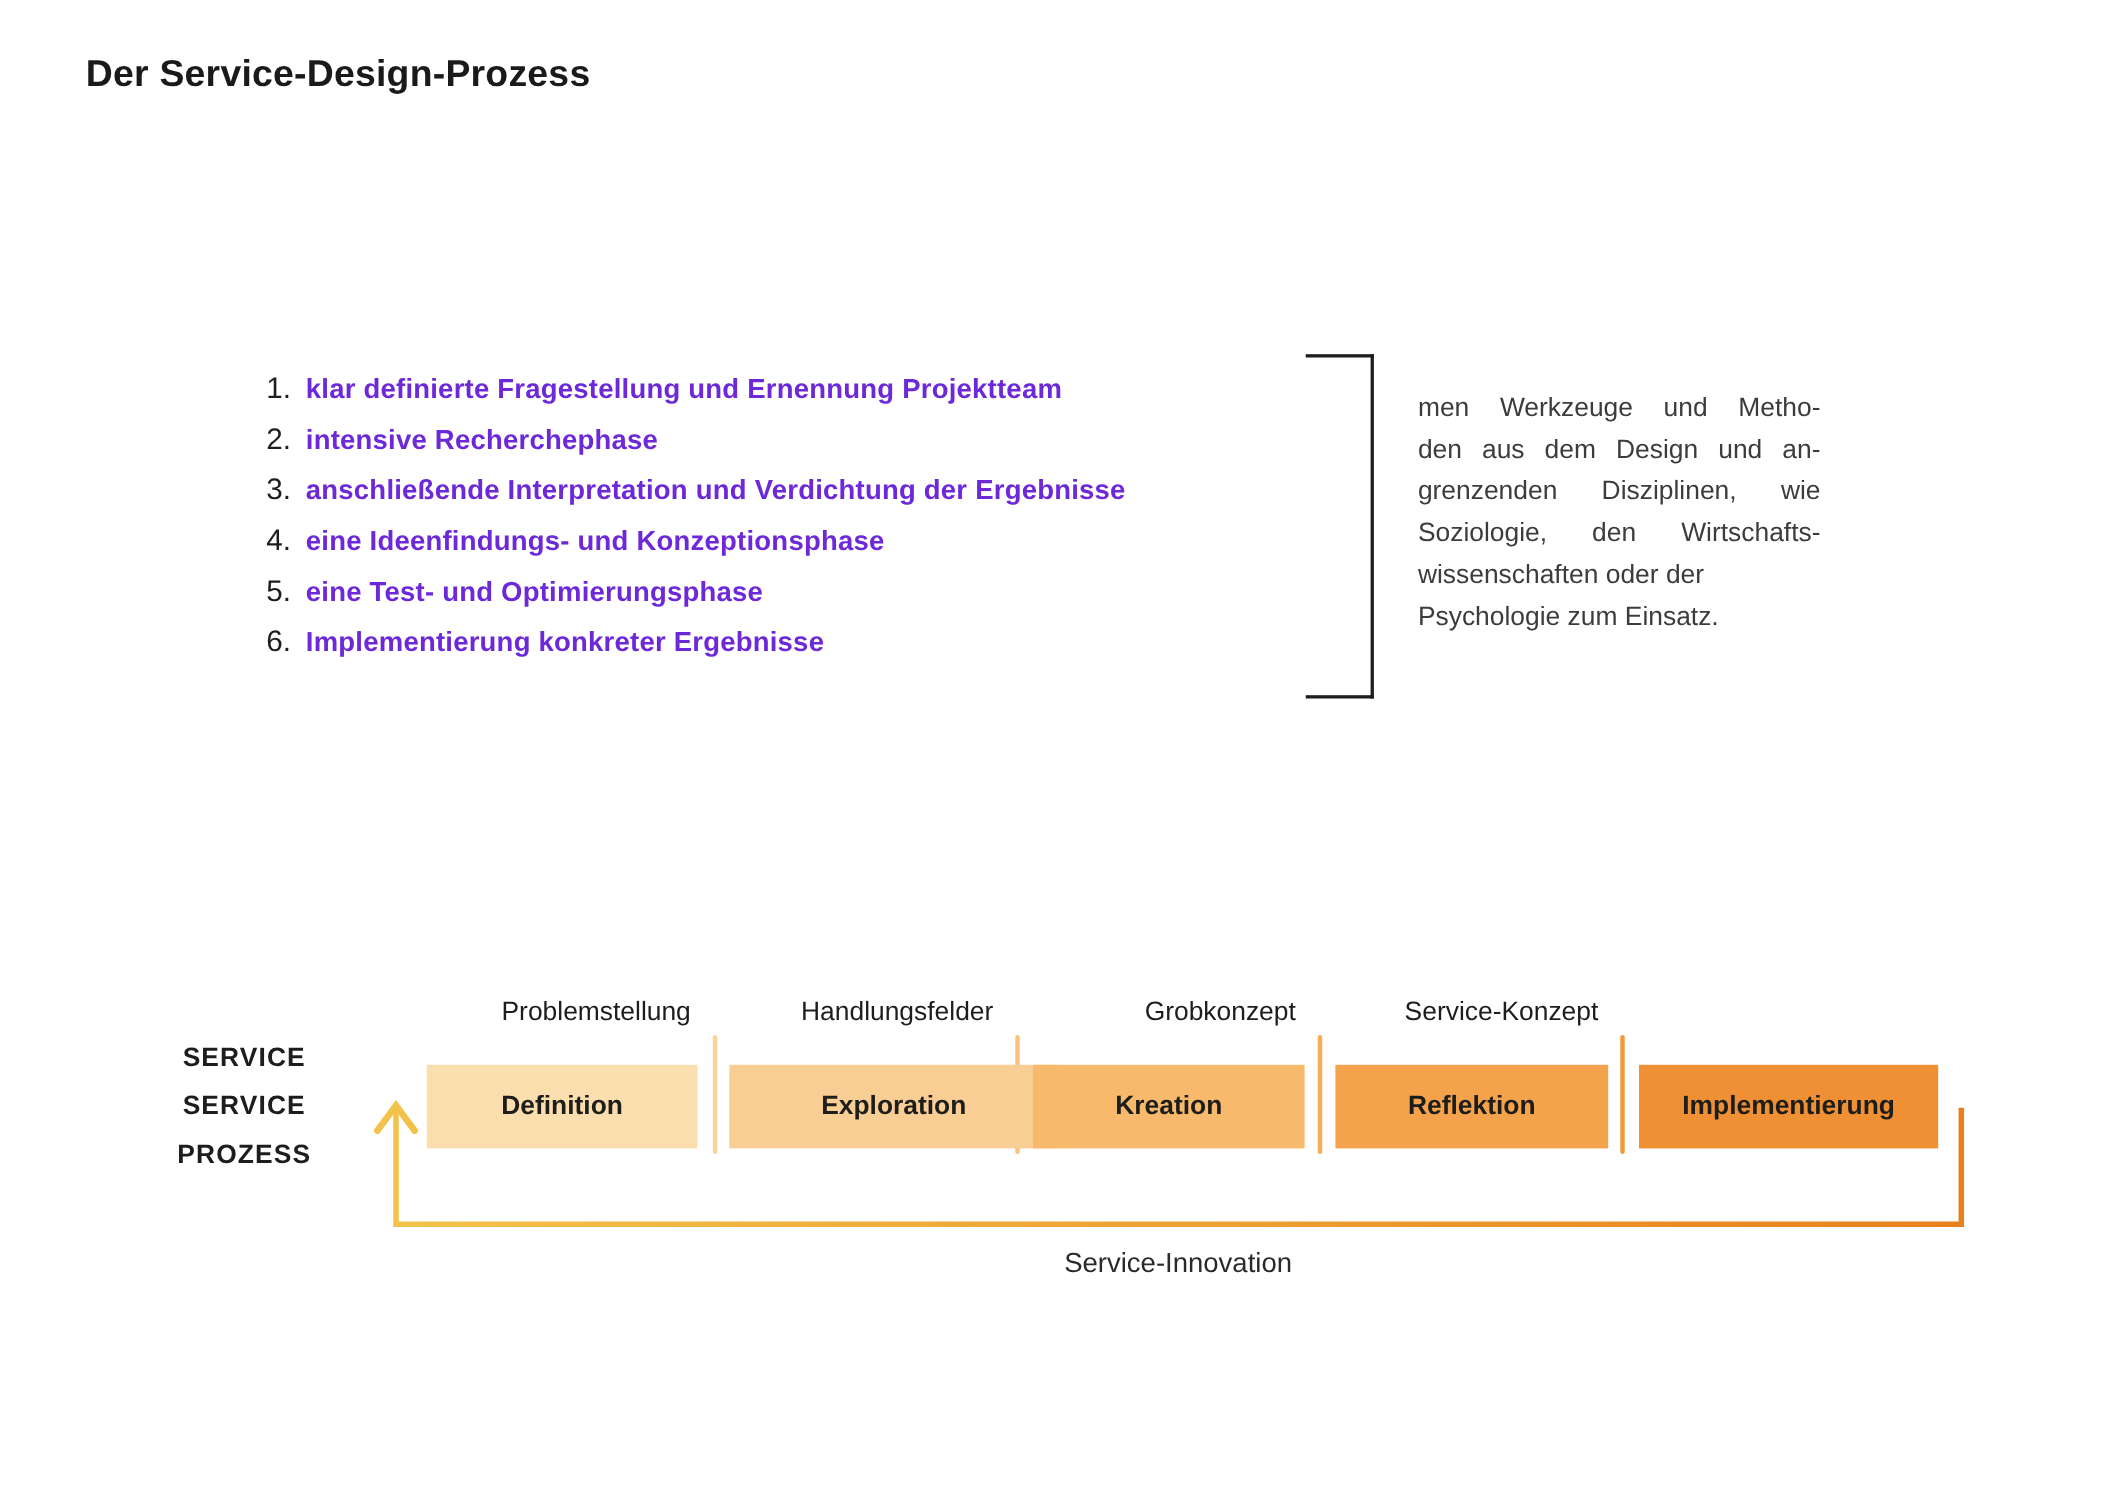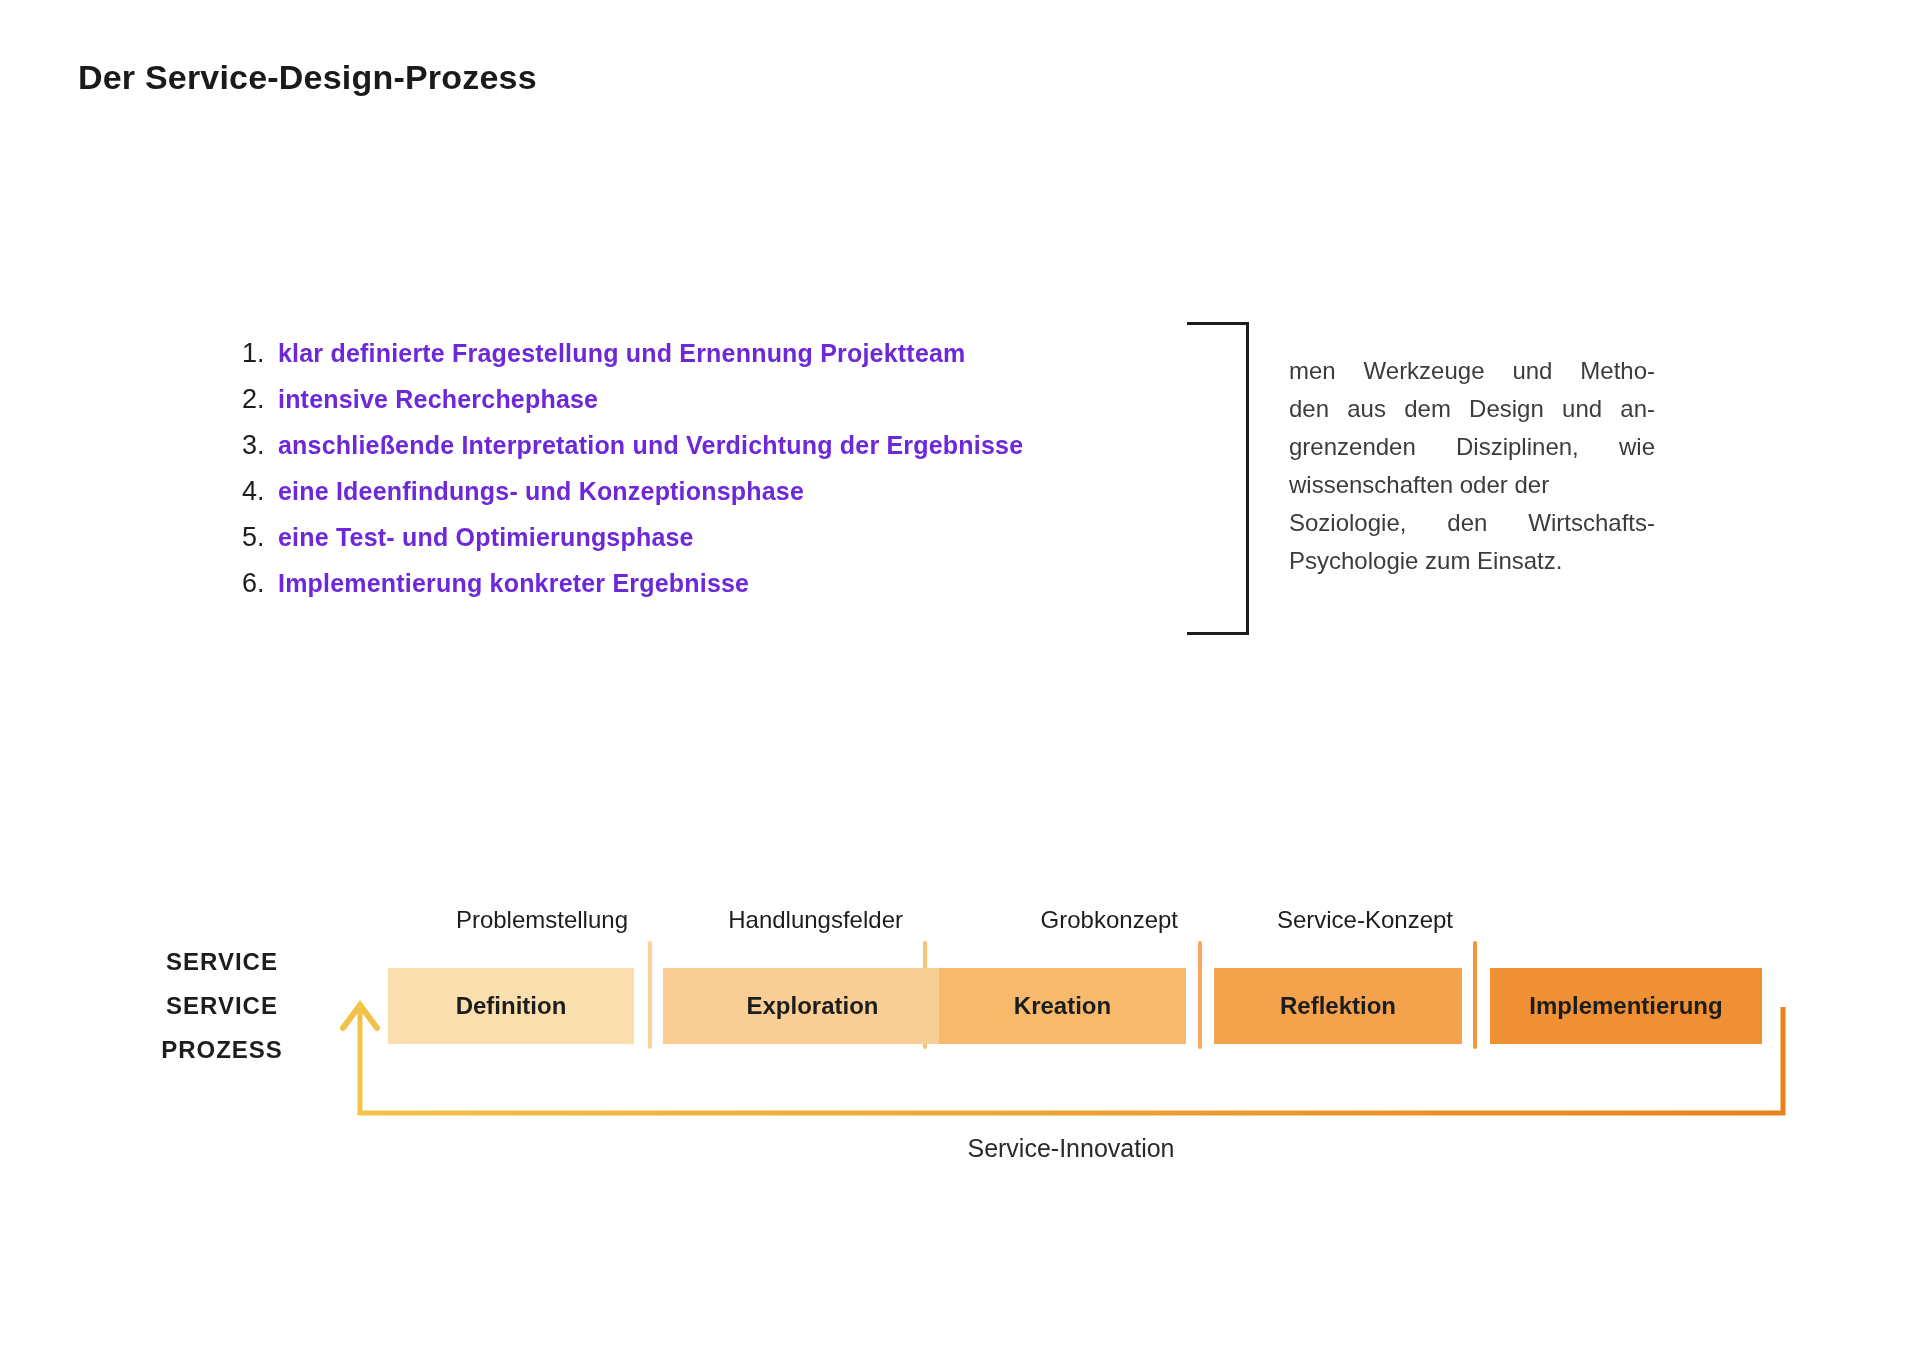--- a/index.html
+++ b/index.html
@@ -5,21 +5,21 @@
   html,body{margin:0;padding:0;background:#ffffff;}
   .page{
     position:relative;
     width:1920px;height:1358px;
     background:#ffffff;
     font-family:"Liberation Sans", sans-serif;
     color:#1d1d1b;
     overflow:hidden;
   }
   .title{
-    position:absolute;left:78px;top:58px;margin:0;
+    position:absolute;left:78px;top:48px;margin:0;
     font-size:34px;font-weight:700;color:#1a1a19;letter-spacing:.2px;
   }
   .intro{
     position:absolute;left:243px;top:262px;margin:0;
     font-size:24px;font-weight:400;color:#2f2e2d;
   }
   .phase-list{position:absolute;left:242px;top:338px;}
   .phase-item{height:46px;display:flex;align-items:baseline;}
   .phase-item .num{
     font-size:27px;font-weight:400;color:#1d1d1b;
@@ -102,22 +102,22 @@
         <span class="txt">Implementierung konkreter Ergebnisse</span>
       </div>
   </div>
 
   <div class="bracket"></div>
 
   <div class="side-note">
       <div class="note-line just">men Werkzeuge und Metho-</div>
       <div class="note-line just">den aus dem Design und an-</div>
       <div class="note-line just">grenzenden Disziplinen, wie</div>
+      <div class="note-line just">Soziologie, den Wirtschafts-</div>
       <div class="note-line">wissenschaften oder der</div>
-      <div class="note-line just">Soziologie, den Wirtschafts-</div>
       <div class="note-line">Psychologie zum Einsatz.</div>
   </div>
 
   <div class="axis-label">
     <div class="axis-line">SERVICE</div>
       <div class="axis-line">SERVICE</div>
       <div class="axis-line">PROZESS</div>
   </div>
 
   <div>

